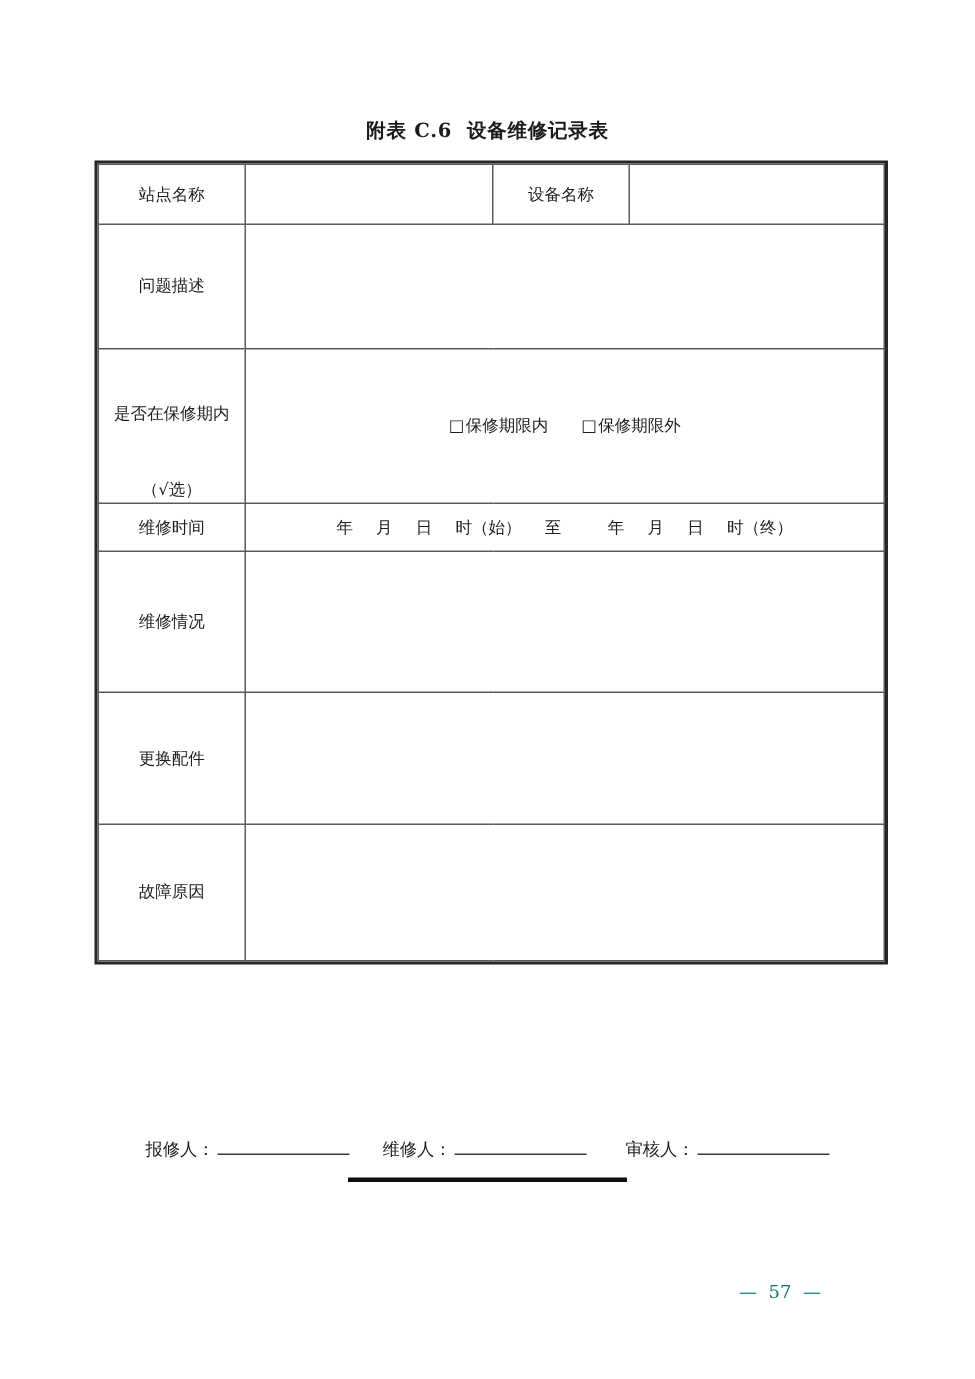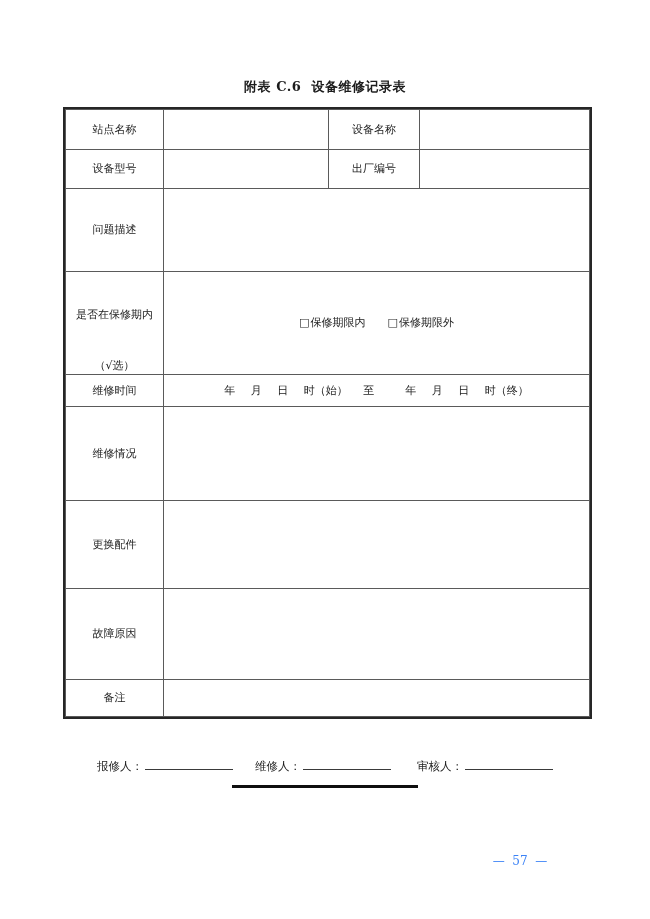--- a/index.html
+++ b/index.html
@@ -46,21 +46,21 @@
   }
   .sig-reporter { left:97px; }
   .sig-repairer { left:255px; }
   .sig-reviewer { left:417px; }
   .thick-bar {
     position:absolute; left:232px; top:785px;
     width:186px; height:3px; background:#0f0f0f;
   }
   .page-number {
     position:absolute; top:854px; left:440px; width:160px;
-    text-align:center; font-size:12px; white-space:pre; color:#3b82f6;
+    text-align:center; font-size:12px; white-space:pre; color:#0f766e;
   }
 </style>
 </head>
 <body>
 
 <div class="page">
 
   <div class="form-title">附表 C.6  设备维修记录表</div>
 
   <div class="tbl-wrap">
@@ -69,26 +69,20 @@
         <col style="width:98px">
           <col style="width:165px">
           <col style="width:91px">
           <col style="width:170px">
       </colgroup>
       <tbody>
           <tr class="r1">
         <td>站点名称</td>
         <td></td>
         <td>设备名称</td>
-        <td></td>
-      </tr>
-      <tr class="r2">
-        <td>设备型号</td>
-        <td></td>
-        <td>出厂编号</td>
         <td></td>
       </tr>
       <tr class="r4">
         <td>问题描述</td>
         <td colspan="3"></td>
       </tr>
       <tr class="r5">
         <td class="two-line">
           <div>是否在保修期内</div>
           <div>（√选）</div>
@@ -109,24 +103,20 @@
         <td colspan="3"></td>
       </tr>
       <tr class="r8">
         <td>更换配件</td>
         <td colspan="3"></td>
       </tr>
       <tr class="r9">
         <td>故障原因</td>
         <td colspan="3"></td>
       </tr>
-      <tr class="r11">
-        <td>备注</td>
-        <td colspan="3"></td>
-      </tr>
     </tbody>
       </table>
   </div>
 
   <div class="sig sig-reporter"><span>报修人：</span><span class="line"></span></div>
   <div class="sig sig-reviewer"><span>审核人：</span><span class="line"></span></div>
   <div class="sig sig-repairer"><span>维修人：</span><span class="line"></span></div>
 
   <div class="thick-bar"></div>
 

